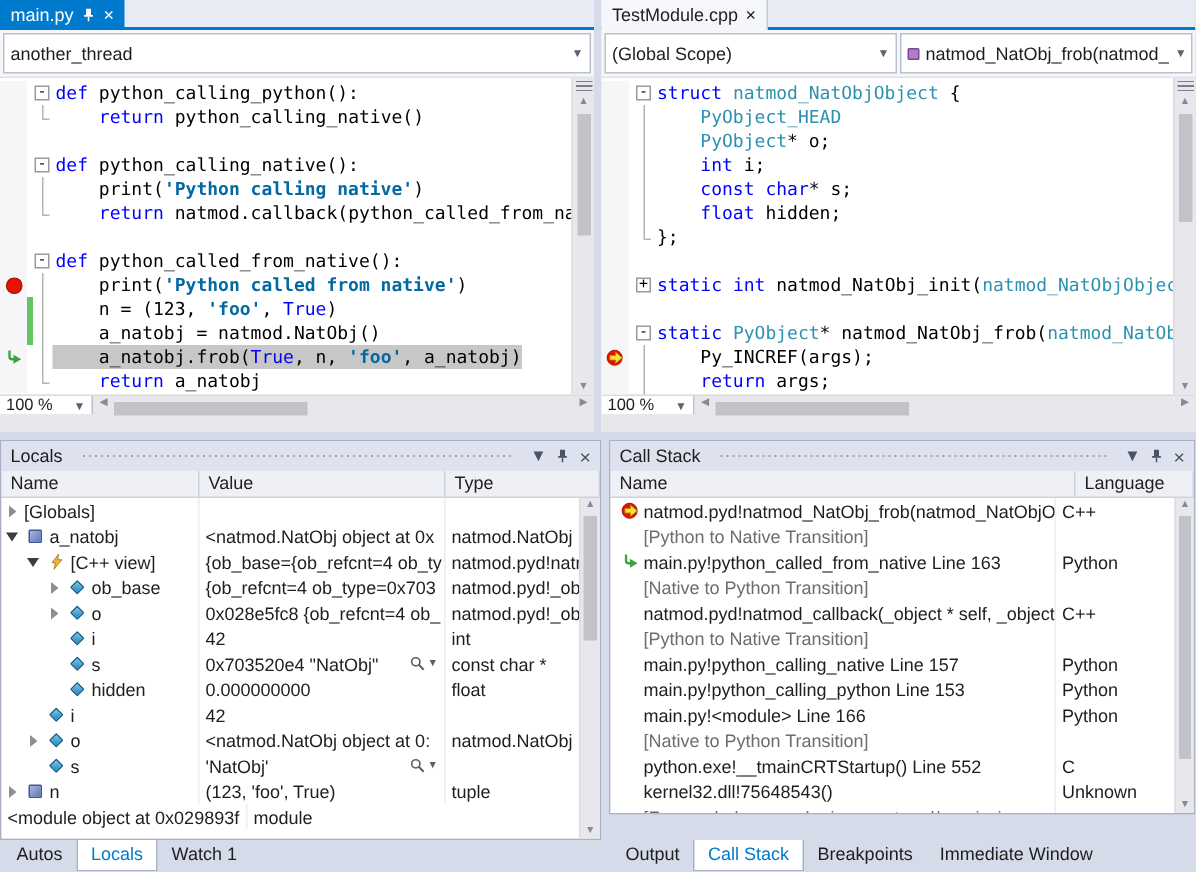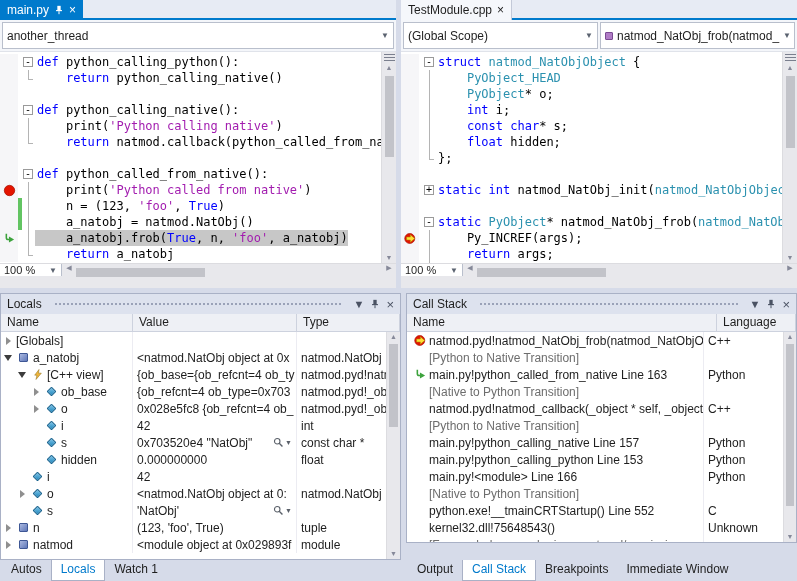--- a/index.html
+++ b/index.html
@@ -42,21 +42,21 @@
   .lf  { width:13px; height:100%; flex:none; position:relative; }
   .lf.guide::before { content:""; position:absolute; left:6px; top:0; bottom:0; width:1px; background:#b4b4b4; }
   .lf.end::before   { content:""; position:absolute; left:6px; top:0; height:55%; width:1px; background:#b4b4b4; }
   .lf.end::after    { content:""; position:absolute; left:6px; top:55%; width:5px; height:1px; background:#b4b4b4; }
   .fbox { position:absolute; left:1px; top:3px; width:10px; height:10px; border:1px solid #9a9a9a;
           background:#fff; font-size:10px; line-height:8px; text-align:center; color:#000;
           font-family:"DejaVu Sans Mono", monospace; }
   .lt { white-space:pre; padding-left:2px; }
   .lt.hl { background:#c7c7c7; }
   .tk-k { color:#0000ff; }
-  .tk-s { color:#a21caf; }
+  .tk-s { color:#0369a1;font-weight:bold; }
   .tk-y { color:#2b91af; }
   .tk-p { color:#000000; }
 
   .vscroll { position:absolute; right:0; top:0; bottom:0; width:15px; background:#e8e8ec;
              border-left:1px solid #dcdce0; display:flex; flex-direction:column; align-items:center; }
   .vgrip { width:11px; height:8px; margin:2px 0 1px;
            background-image:repeating-linear-gradient(to bottom,#7a7f8e 0 1px,transparent 1px 3px); }
   .sarrow { font-size:7px; color:#868999; line-height:10px; height:10px; }
   .vtrack { flex:1; width:100%; position:relative; }
   .vthumb { position:absolute; left:3px; width:9px; background:#c2c3c9; }
@@ -442,27 +442,20 @@
                     <span class="object-icon"></span>
                   </span>
                   <span class="rowtext">n</span>
                 </div>
                 <div class="cell lcw1">
                   <span class="rowtext">(123, 'foo', True)</span>
                 </div>
                 <div class="cell lcw2 last">tuple</div>
               </div>
               <div class="grid-row">
-                <div class="cell lcw0" style="padding-left: 3px;">
-                  <span class="exp collapsed"></span>
-                  <span class="ic-wrap">
-                    <span class="object-icon"></span>
-                  </span>
-                  <span class="rowtext">natmod</span>
-                </div>
                 <div class="cell lcw1">
                   <span class="rowtext">&lt;module object at 0x029893f</span>
                 </div>
                 <div class="cell lcw2 last">module</div>
               </div>
             </div>
           <div class="gv">
             <div class="sarrow">▲</div>
             <div class="vtrack">
               <div class="vthumb" style="top:2px;height:40%;left:2px;width:9px;"></div>

